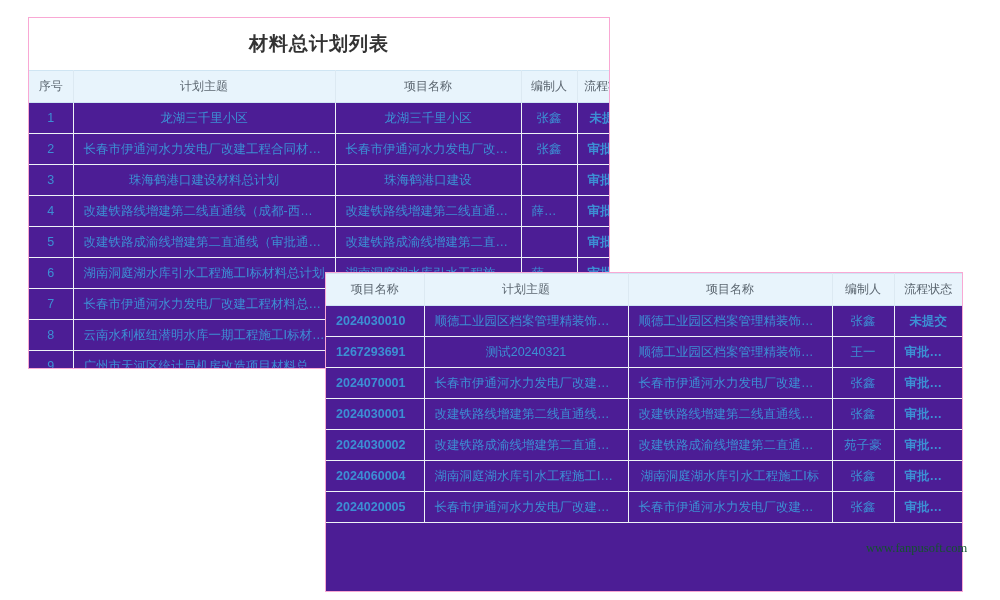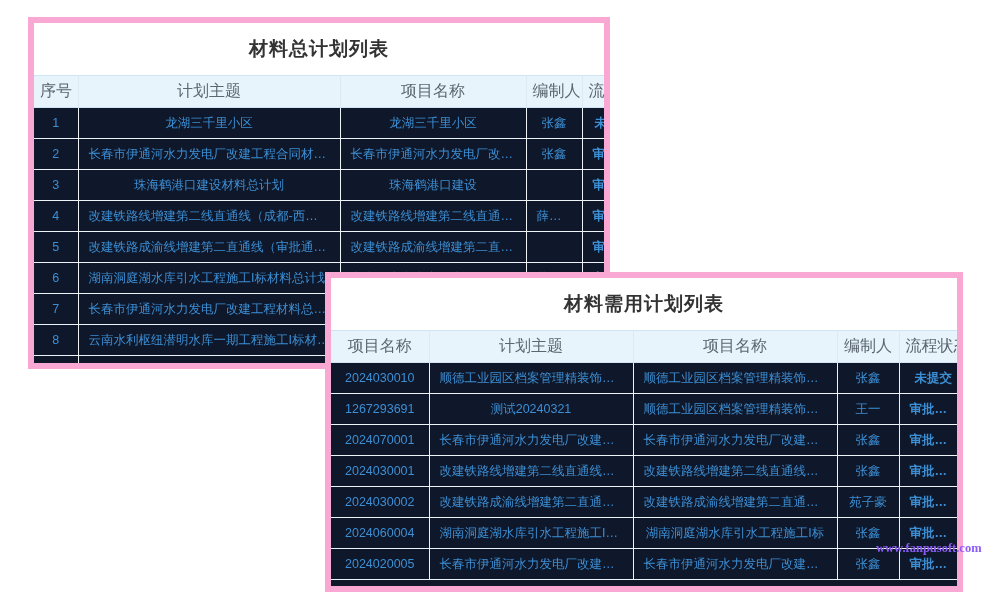--- a/index.html
+++ b/index.html
@@ -14,22 +14,22 @@
 
   #stage {
     position: relative;
     width: 1000px;
     height: 600px;
     background: #ffffff;
   }
 
   .panel {
     position: absolute;
-    background: #0f172a;
-    border: 6px solid #f9a8d4;
+    background: #4c1d95;
+    border: 1px solid #f9a8d4;
     box-sizing: border-box;
     overflow: hidden;
   }
 
   #panel-total {
     left: 28px;
     top: 17px;
     width: 582px;
     height: 352px;
     z-index: 1;
@@ -56,21 +56,21 @@
   table.grid {
     width: 100%;
     border-collapse: collapse;
     table-layout: fixed;
   }
 
   table.grid thead th {
     background: #e8f4fc;
     color: #5b6670;
     font-weight: normal;
-    font-size: 16px;
+    font-size: 12px;
     height: 32px;
     border-top: 1px solid #cfe5f3;
     border-bottom: 1px solid #cfe5f3;
     border-right: 1px solid #dce9f2;
     text-align: center;
     padding: 0 6px;
     box-sizing: border-box;
     white-space: nowrap;
     overflow: hidden;
   }
@@ -84,21 +84,21 @@
     border-right: 1px solid #eef3f7;
     padding: 0 10px;
     box-sizing: border-box;
     white-space: nowrap;
     overflow: hidden;
     text-overflow: ellipsis;
   }
   table.grid tbody td:last-child { border-right: none; }
 
   td.c-index { text-align: center; color: #555c63; padding: 0 4px; }
-  td.c-code  { text-align: center; color: #3c8fd4; padding: 0 4px; }
+  td.c-code  { color: #3c8fd4; padding: 0 4px; font-weight: bold; }
   td.c-text  { text-align: center; }
   td.c-person{ text-align: center; margin-left: 20px; }
   td.c-status{ text-align: center; font-weight: bold; }
 
   .status-green  { color: #3c9a4e; }
   .status-purple { color: #6a2fd4; }
 
   
   #tbl-total col.w-index  { width: 44px; }
   #tbl-total col.w-topic  { width: 262px; }
@@ -139,25 +139,24 @@
     font-weight: bold;
     color: #8fa0ad;
     letter-spacing: 0px;
     opacity: 0.92;
     line-height: 28px;
     white-space: nowrap;
   }
   #watermark .wm-url {
     font-family: "Liberation Serif", "DejaVu Serif", serif;
     font-size: 12.5px;
-    color: #8b5cf6;
+    color: #14532d;
     margin-top: -5px;
-    margin-left: 10px;
     white-space: nowrap;
-    font-weight: bold;
+    font-weight: normal;
   }
 </style>
 </head>
 <body>
 
 <div id="stage">
 
   <div class="panel" id="panel-total">
     <div class="panel-title">材料总计划列表</div>
     <table class="grid" id="tbl-total">
@@ -239,21 +238,20 @@
             <td class="c-text">广州市天河区统计局机房改造项目材料总计划</td>
             <td class="c-text"></td>
             <td class="c-person"></td>
             <td class="c-status"></td>
           </tr>
         </tbody>
     </table>
   </div>
 
   <div class="panel" id="panel-demand">
-    <div class="panel-title">材料需用计划列表</div>
     <table class="grid" id="tbl-demand">
       <colgroup>
         <col class="w-code">
           <col class="w-topic">
           <col class="w-proj">
           <col class="w-person">
           <col class="w-status">
       </colgroup>
       <thead>
         <tr>

